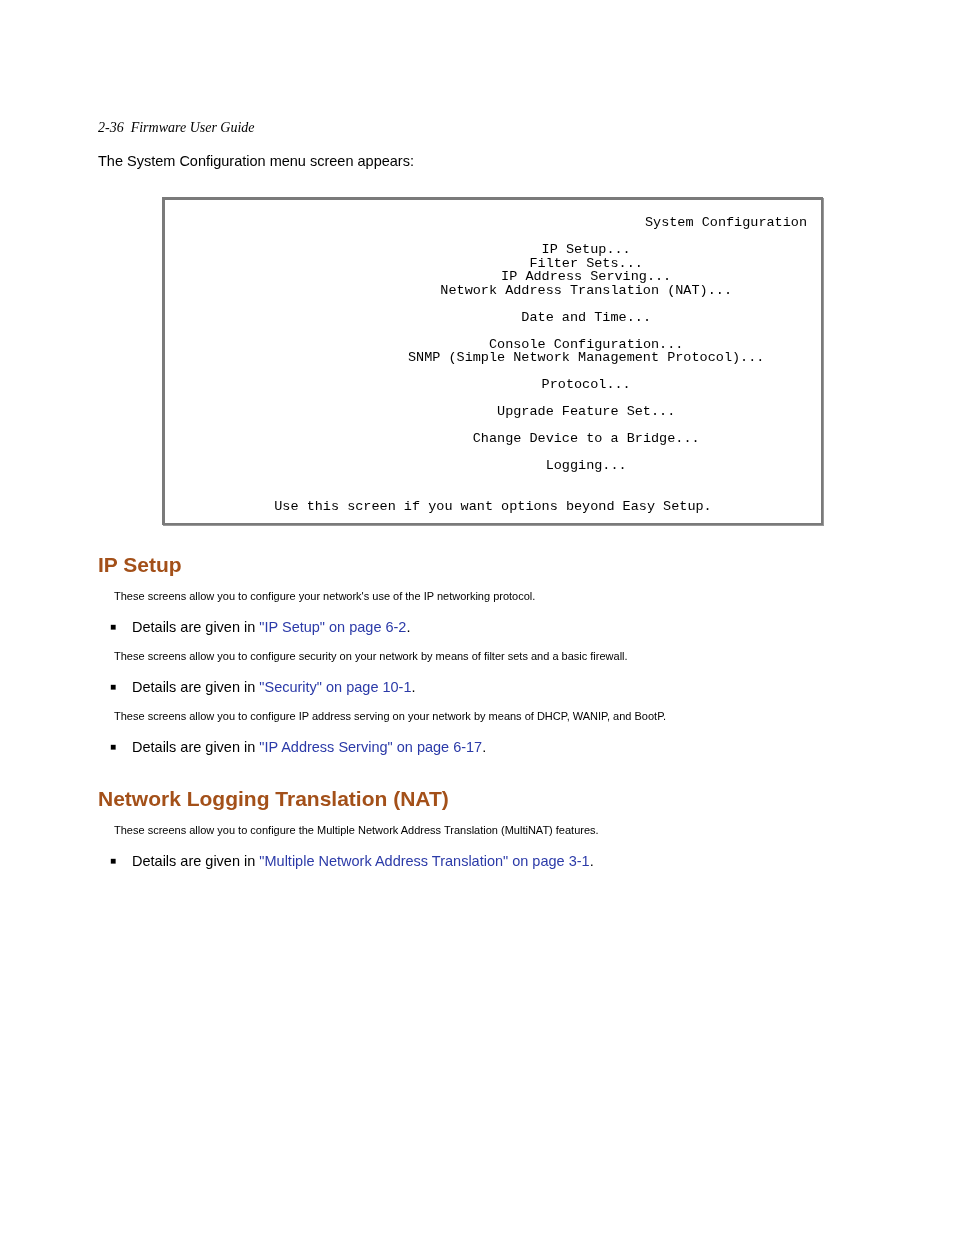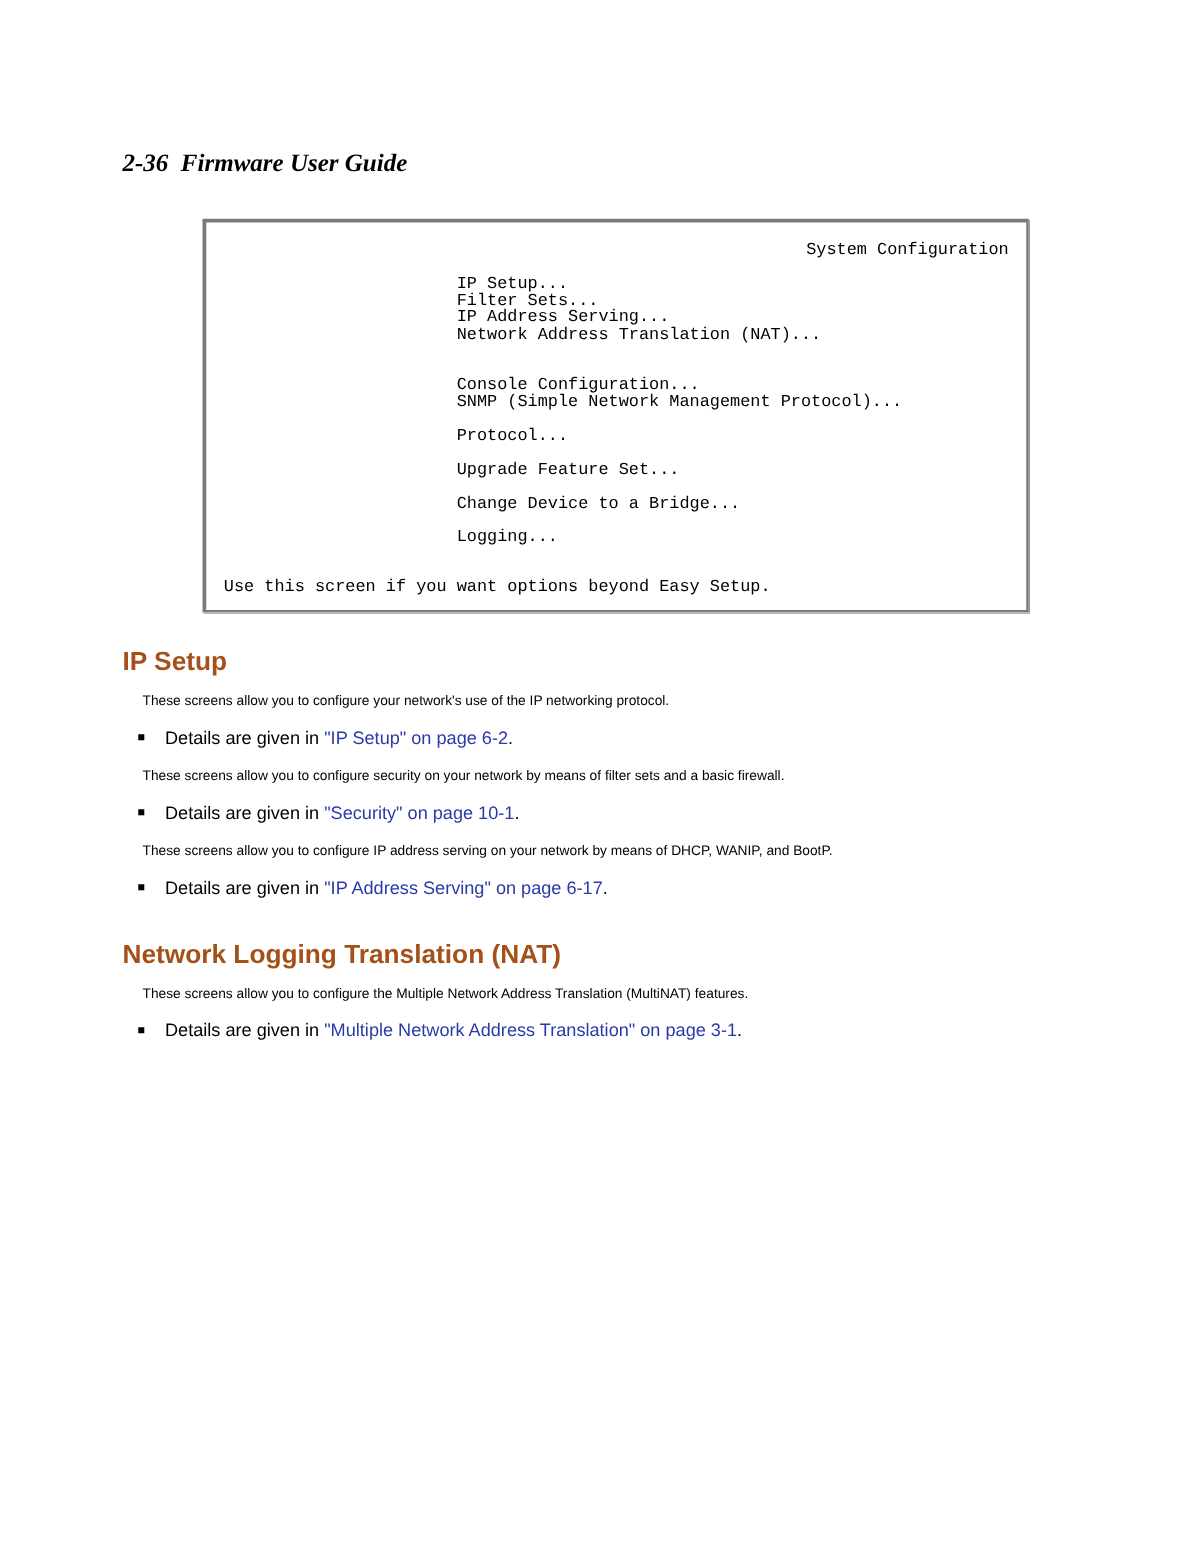--- a/index.html
+++ b/index.html
@@ -7,23 +7,23 @@
       padding: 0;
       font-family: Arial, Helvetica, sans-serif;
       background: #fff;
       width: 954px;
     }
     .page {
       padding: 120px 98px 60px 98px;
     }
     .running-header {
       font-style: italic;
-      font-weight: bold;
-      font-size: 20px;
-      margin-bottom: 32px;
+      font-weight: normal;
+      font-size: 14px;
+      margin-bottom: 17px;
       font-family: Georgia, 'Times New Roman', serif;
     }
     .intro {
       font-size: 14.5px;
       margin-bottom: 28px;
     }
     .terminal-wrap {
       padding-left: 64px;
       padding-right: 0;
     }
@@ -37,20 +37,21 @@
       font-size: 13.5px;
       line-height: 1.0;
       width: 628px;
     }
     .terminal .center {
       text-align: right;
     }
     .terminal pre {
       margin: 0;
       font-family: inherit;
+      text-align: center;
     }
     .section-title {
       font-family: Arial, Helvetica, sans-serif;
       font-weight: bold;
       color: #a35019;
       font-size: 21px;
       margin-top: 28px;
       margin-bottom: 12px;
     }
     .section-title.first {
@@ -86,30 +87,32 @@
   </style>
 </head>
 <body>
 
 <div class="page">
 
   <div class="running-header">
     <span>2-36</span>&nbsp;&nbsp;<span>Firmware User Guide</span>
   </div>
 
+  <div class="intro">The System Configuration menu screen appears:</div>
 
   <div class="terminal-wrap">
     <div class="terminal">
       <pre class="center">System Configuration</pre>
       <pre> </pre>
       <pre>                       <span>IP Setup...
                        Filter Sets...
                        IP Address Serving...
                        Network Address Translation (NAT)...</span></pre>
       <pre> </pre>
+      <pre>                       <span>Date and Time...</span></pre>
       <pre> </pre>
       <pre>                       <span>Console Configuration...
                        SNMP (Simple Network Management Protocol)...</span></pre>
       <pre> </pre>
       <pre>                       <span>Protocol...</span></pre>
       <pre> </pre>
       <pre>                       <span>Upgrade Feature Set...</span></pre>
       <pre> </pre>
       <pre>                       <span>Change Device to a Bridge...</span></pre>
       <pre> </pre>

